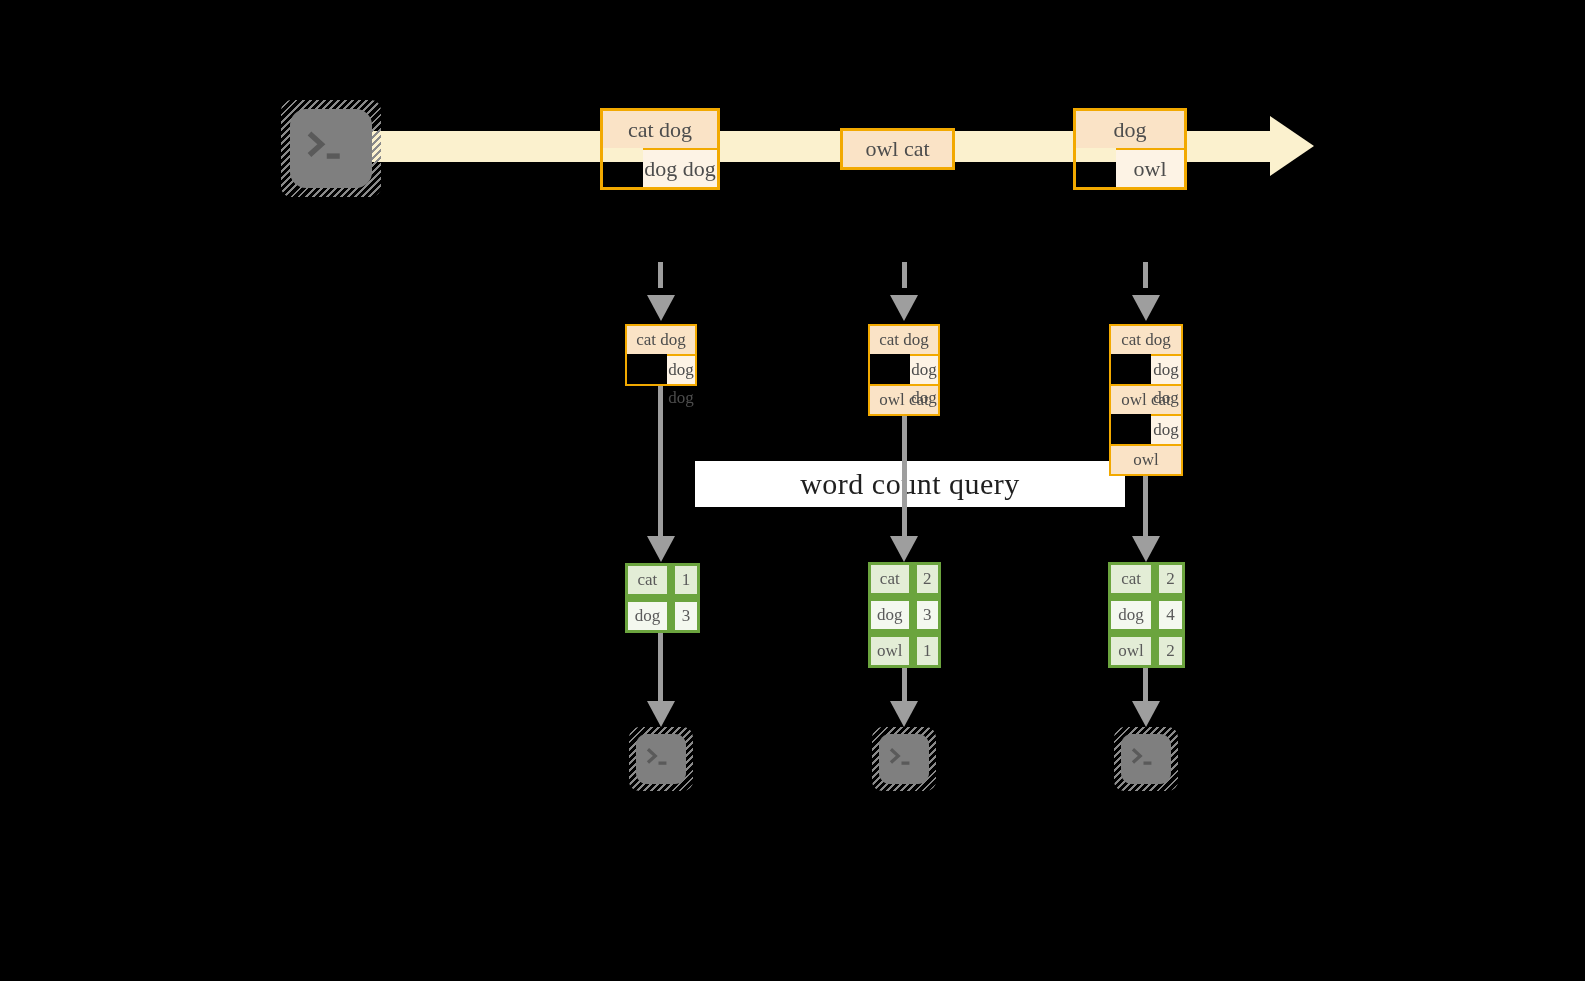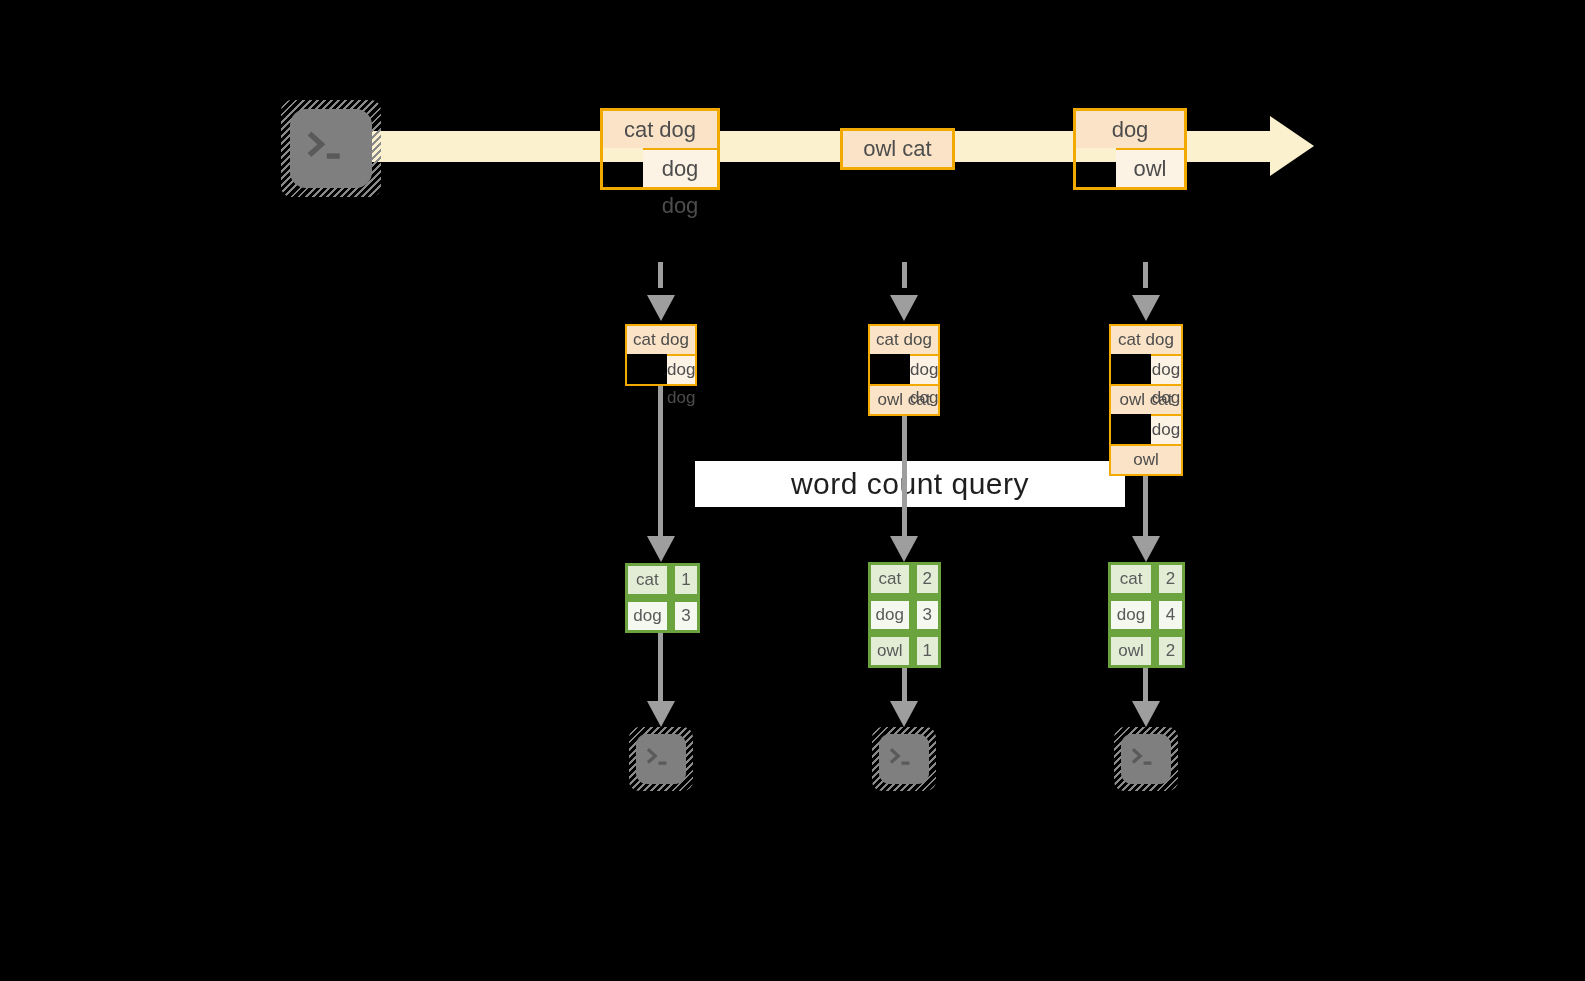--- a/index.html
+++ b/index.html
@@ -1,19 +1,19 @@
 <!DOCTYPE html>
 <html style="--background: #000000; --stream-band: #FBF1CE; --event-border: #F2A900; --event-fill-dark: #FAE3C6; --event-fill-light: #FDF3E5; --event-text: #4D4D4D; --table-border: #6BA43E; --table-fill-dark: #E3EDD6; --table-fill-light: #F4F8EF; --table-text: #5A5A5A; --arrow-gray: #9E9E9E; --terminal-gray: #7F7F7F; --terminal-glyph: #5A5A5A; --query-bg: #FFFFFF; --query-text: #1F1F1F;"><head>
 <meta charset="utf-8">
 <style>
   html,body{margin:0;padding:0;background:#000;}
   .canvas{
     position:relative;width:1585px;height:981px;overflow:hidden;
     background:var(--background,#000);
-    font-family:Liberation Sans, sans-serif;
+    font-family:Liberation Serif, serif;
   }
   
   .stream-band{position:absolute;z-index:1;background:var(--stream-band);}
   .stream-head{position:absolute;z-index:1;width:0;height:0;
     border-top:30px solid transparent;border-bottom:30px solid transparent;
     border-left:44px solid var(--stream-band);}
   
   .term{position:absolute;z-index:3;border-radius:10px;
     background:repeating-linear-gradient(135deg, #8a8a8a 0 2px, transparent 2px 5px);}
   .term-body{position:absolute;inset:9px;background:var(--terminal-gray);border-radius:16px;}

